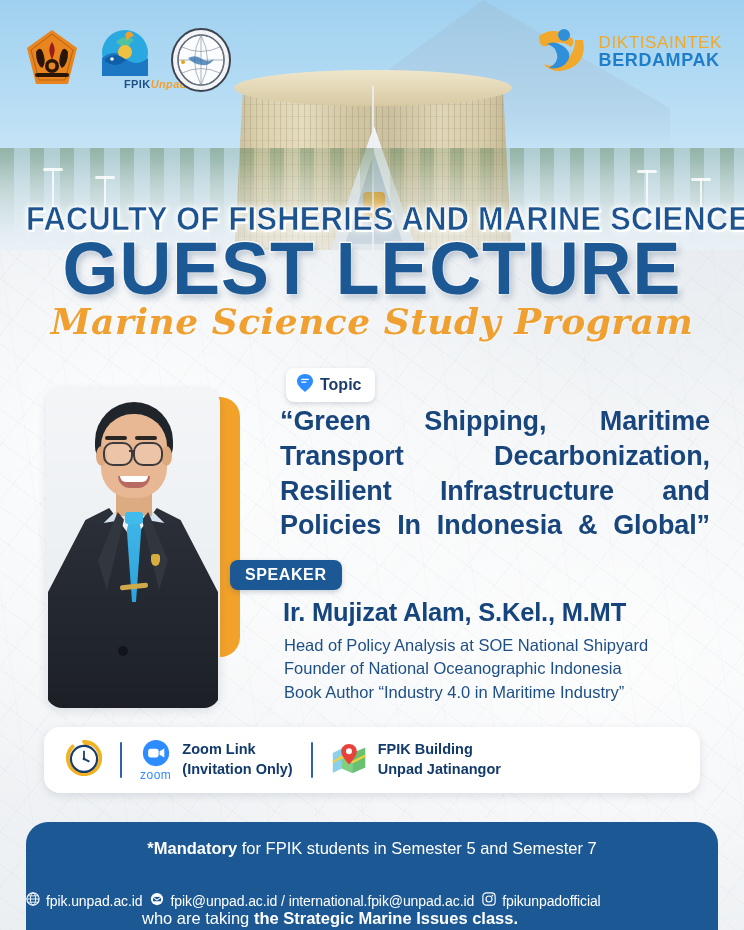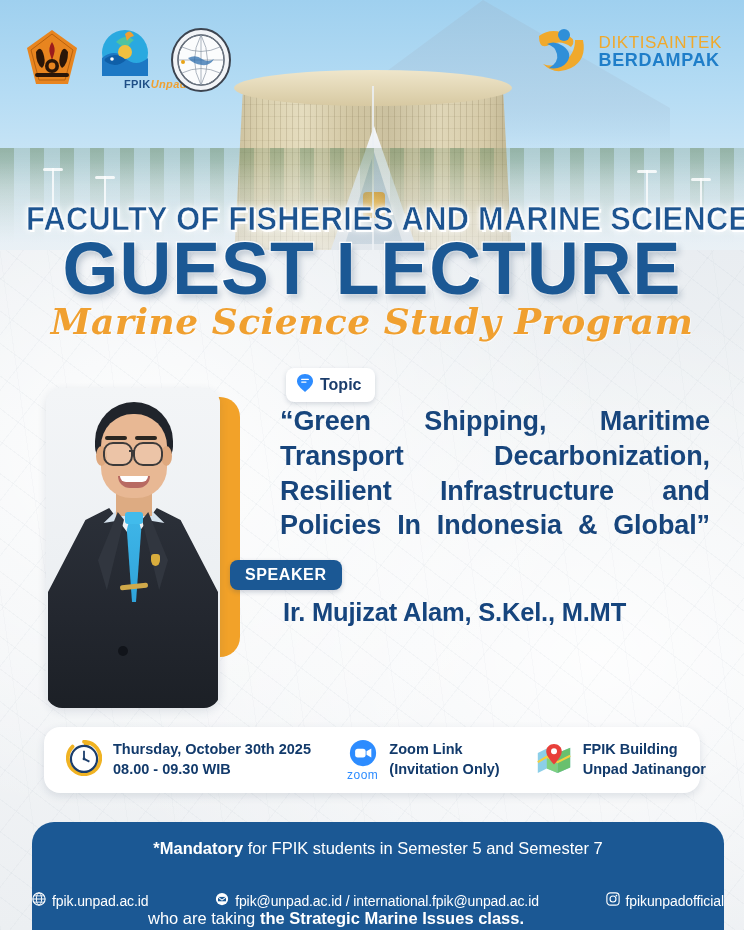--- a/index.html
+++ b/index.html
@@ -209,29 +209,29 @@
     box-shadow:0 3px 9px rgba(40,60,90,.13);
   }
   .info-item{display:flex;align-items:center;gap:11px;padding:0 18px;}
   .info-item .txt div{font-size:14.5px;font-weight:bold;color:#123a6b;line-height:1.35;white-space:nowrap;}
   .vdiv{width:2px;height:36px;background:#2f63a3;border-radius:1px;}
   .zoom-mark{display:flex;flex-direction:column;align-items:center;gap:1px;}
   .zoom-word{font-size:12px;font-weight:normal;color:#2d8cff;letter-spacing:.5px;}
 
   
   .blue-panel{
-    position:absolute;left:32px;top:822px;width:692px;height:108px;
+    position:absolute;left:26px;top:822px;width:692px;height:108px;
     background:#1b5894;border-radius:22px 22px 0 0;color:#fff;
   }
   .bp-l1{position:absolute;left:0;top:15px;width:692px;text-align:center;font-size:16.5px;line-height:1.45;}
   .bp-l2{position:absolute;left:0;top:37px;width:608px;text-align:center;font-size:16.5px;line-height:1.45;margin-top:48px;}
   .bp-l1 b,.bp-l2 b{font-weight:bold;}
   .contacts{
     position:absolute;left:0;top:70px;width:692px;
-    display:flex;align-items:center;justify-content:space-between;gap:8px;
+    display:flex;align-items:center;justify-content:flex-start;gap:8px;
     font-size:14px;letter-spacing:-.1px;
   }
   .c-item{display:flex;align-items:center;gap:6px;}
 </style>
 </head>
 <body>
 
 <div class="poster">
 
   <div class="bg-sky"></div>
@@ -348,36 +348,37 @@
         <rect x="4.6" y="5.2" width="8.8" height="1.5" rx=".7" fill="#fff"></rect>
         <rect x="4.6" y="8.2" width="6.2" height="1.5" rx=".7" fill="#fff"></rect>
       </svg>
     </span>
     <span class="lbl">Topic</span>
   </div>
   <div class="topic-title">“Green Shipping, Maritime Transport Decarbonization, Resilient Infrastructure and Policies In Indonesia &amp; Global”</div>
 
   <div class="speaker-badge">SPEAKER</div>
   <div class="speaker-name">Ir. Mujizat Alam, S.Kel., M.MT</div>
+  <div class="speaker-roles">
+    <div>Head of Policy Analysis at SOE National Shipyard</div>
+    <div>Founder of National Oceanographic Indonesia</div>
+    <div>Book Author “Industry 4.0 in Maritime Industry”</div>
+  </div>
 
   <div class="info-card">
     <div class="info-item" style="padding-left:22px;">
       <span>
         <svg viewBox="0 0 40 40" width="36" height="36">
           <path d="M20 2 a18 18 0 1 1 -12.7 5.3" fill="none" stroke="#f0b323" stroke-width="4.2" stroke-linecap="round"></path>
           <path d="M20 0 l7 5 -7 5z" fill="#f0b323"></path>
           <circle cx="20" cy="21" r="14.5" fill="#fff" stroke="#1b3d6b" stroke-width="2.4"></circle>
           <line x1="20" y1="21" x2="20" y2="12" stroke="#1b3d6b" stroke-width="2"></line>
           <line x1="20" y1="21" x2="26" y2="24" stroke="#1b3d6b" stroke-width="2"></line>
           <circle cx="20" cy="21" r="1.6" fill="#1b3d6b"></circle>
         </svg>
-      </span>
-      <span class="txt">
-        <div>Thursday, October 30th 2025</div>
-        <div>08.00 - 09.30 WIB</div>
       </span>
     </div>
 
     <div class="vdiv"></div>
 
     <div class="info-item">
       <span class="zoom-mark">
         <svg viewBox="0 0 32 32" width="28" height="28">
           <circle cx="16" cy="16" r="15" fill="#2d8cff"></circle>
           <rect x="7" y="11" width="12" height="10" rx="3" fill="#fff"></rect>

